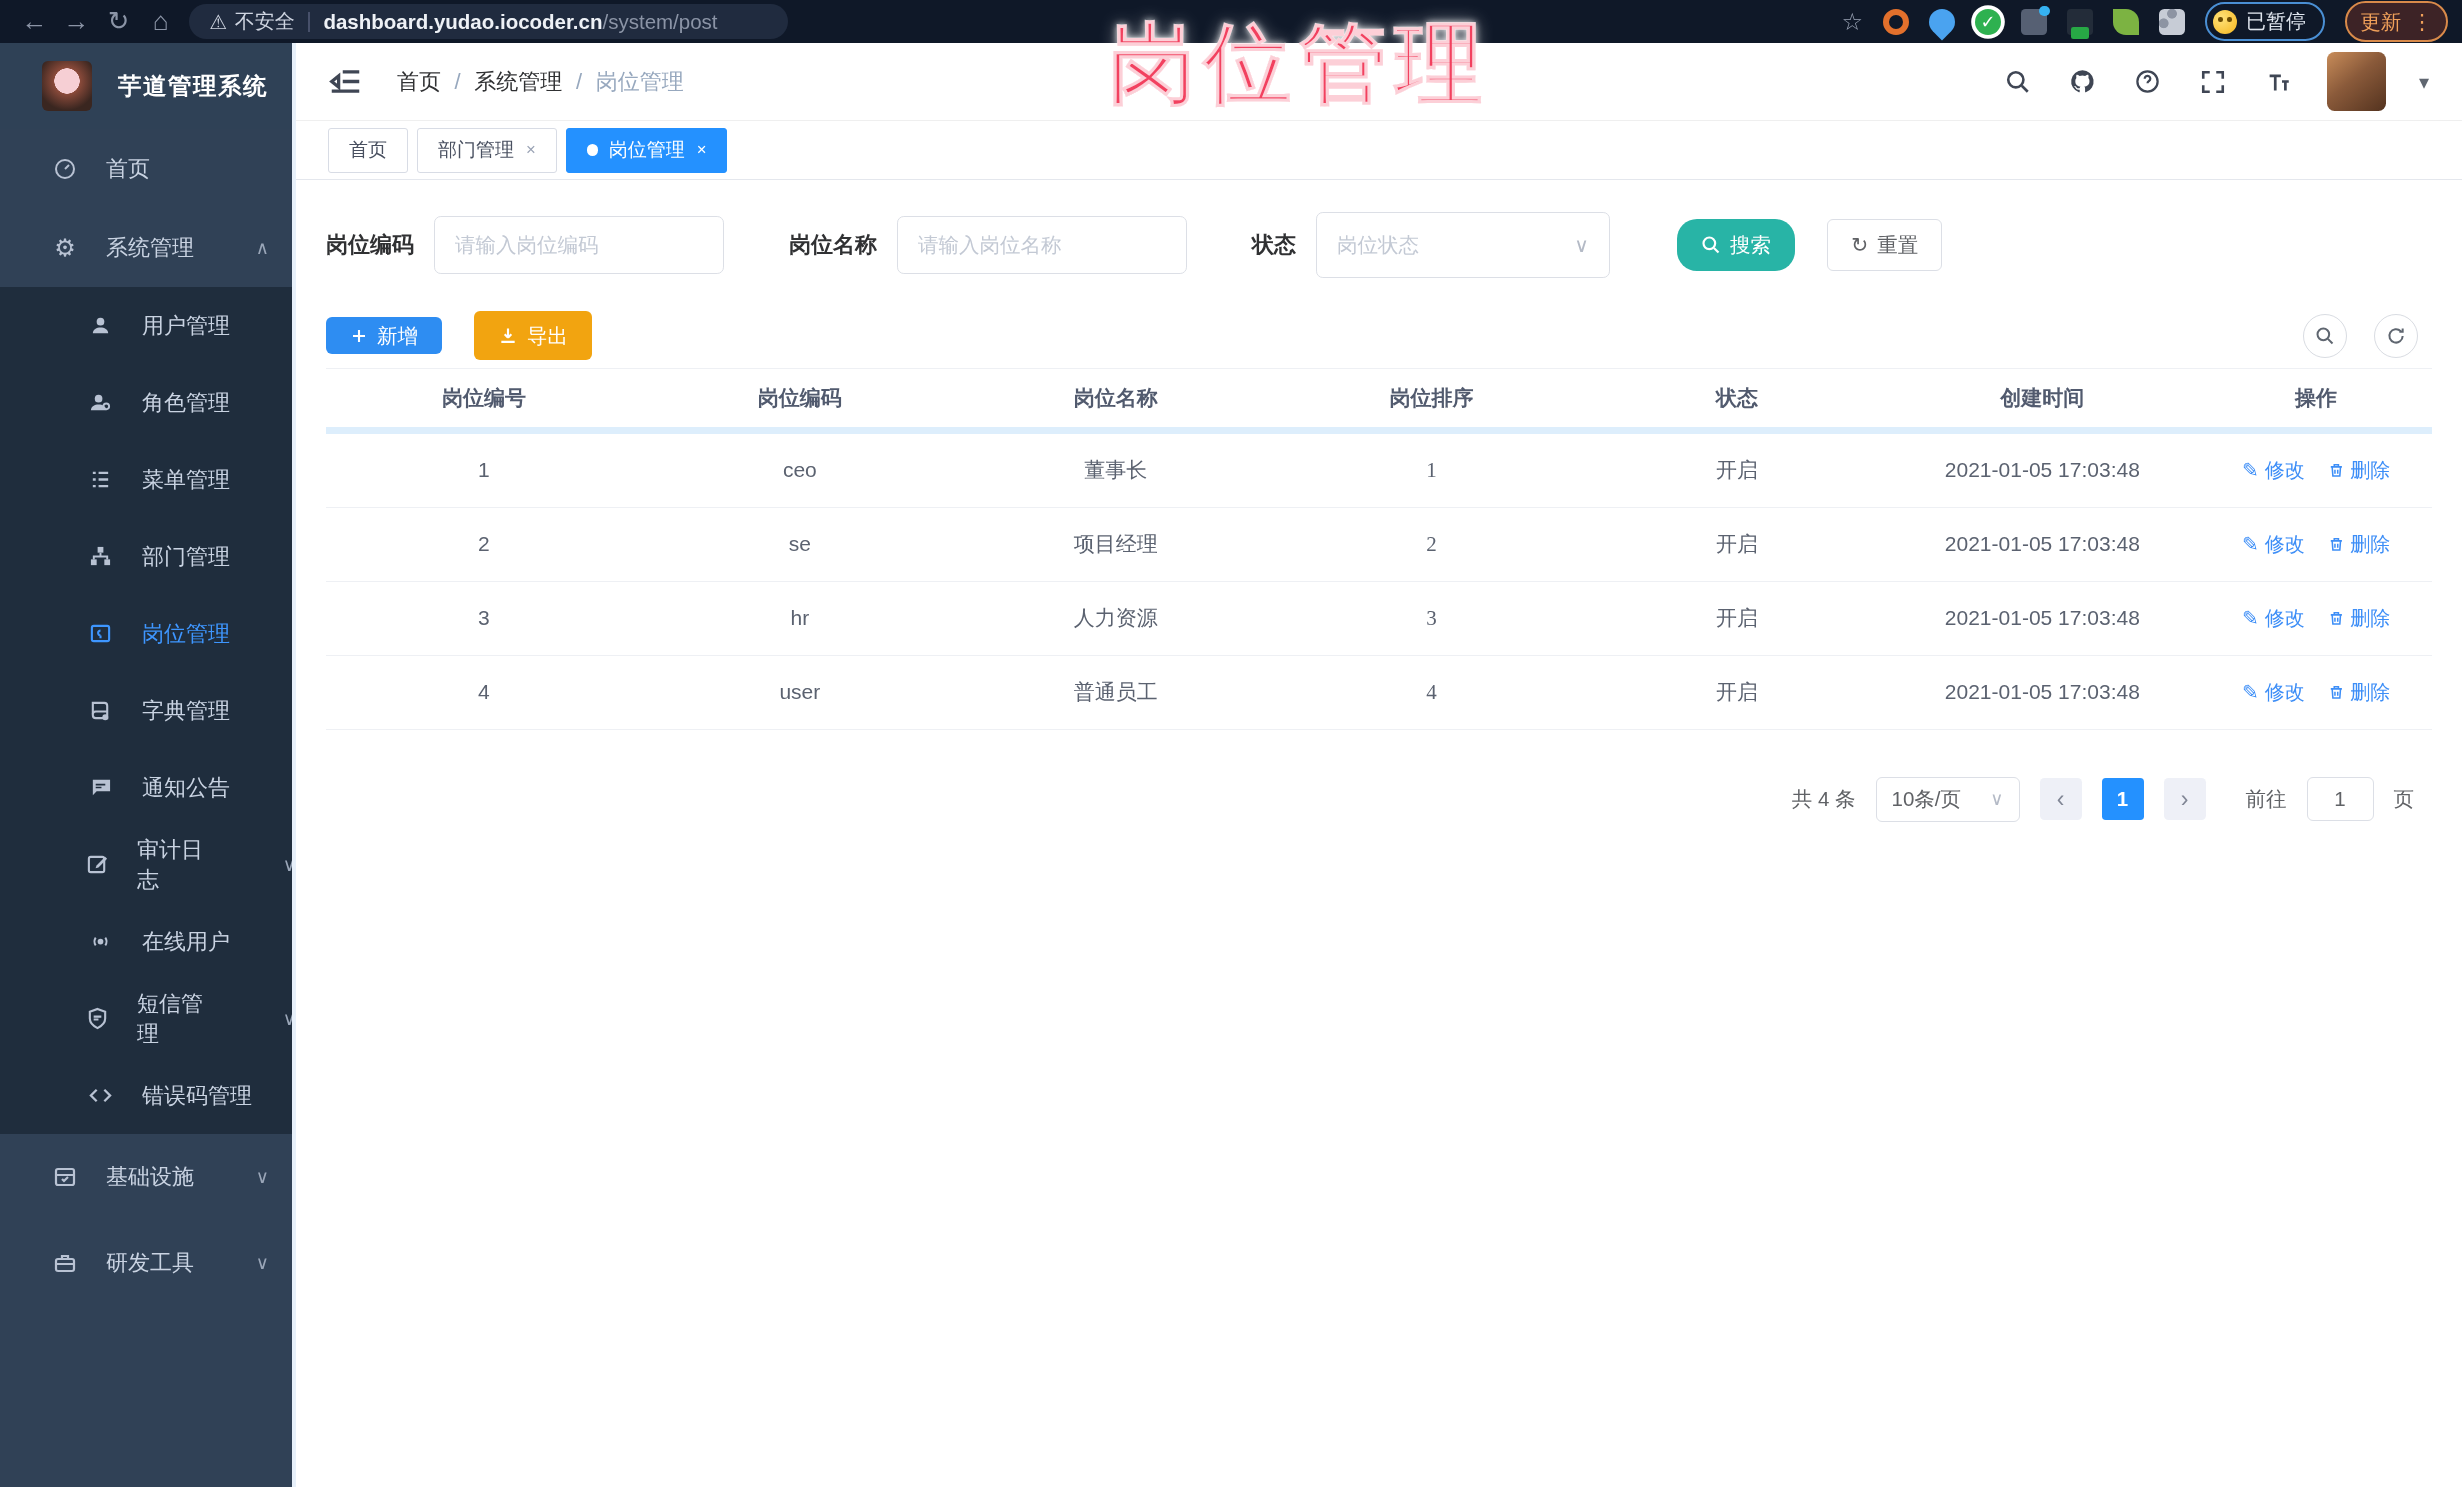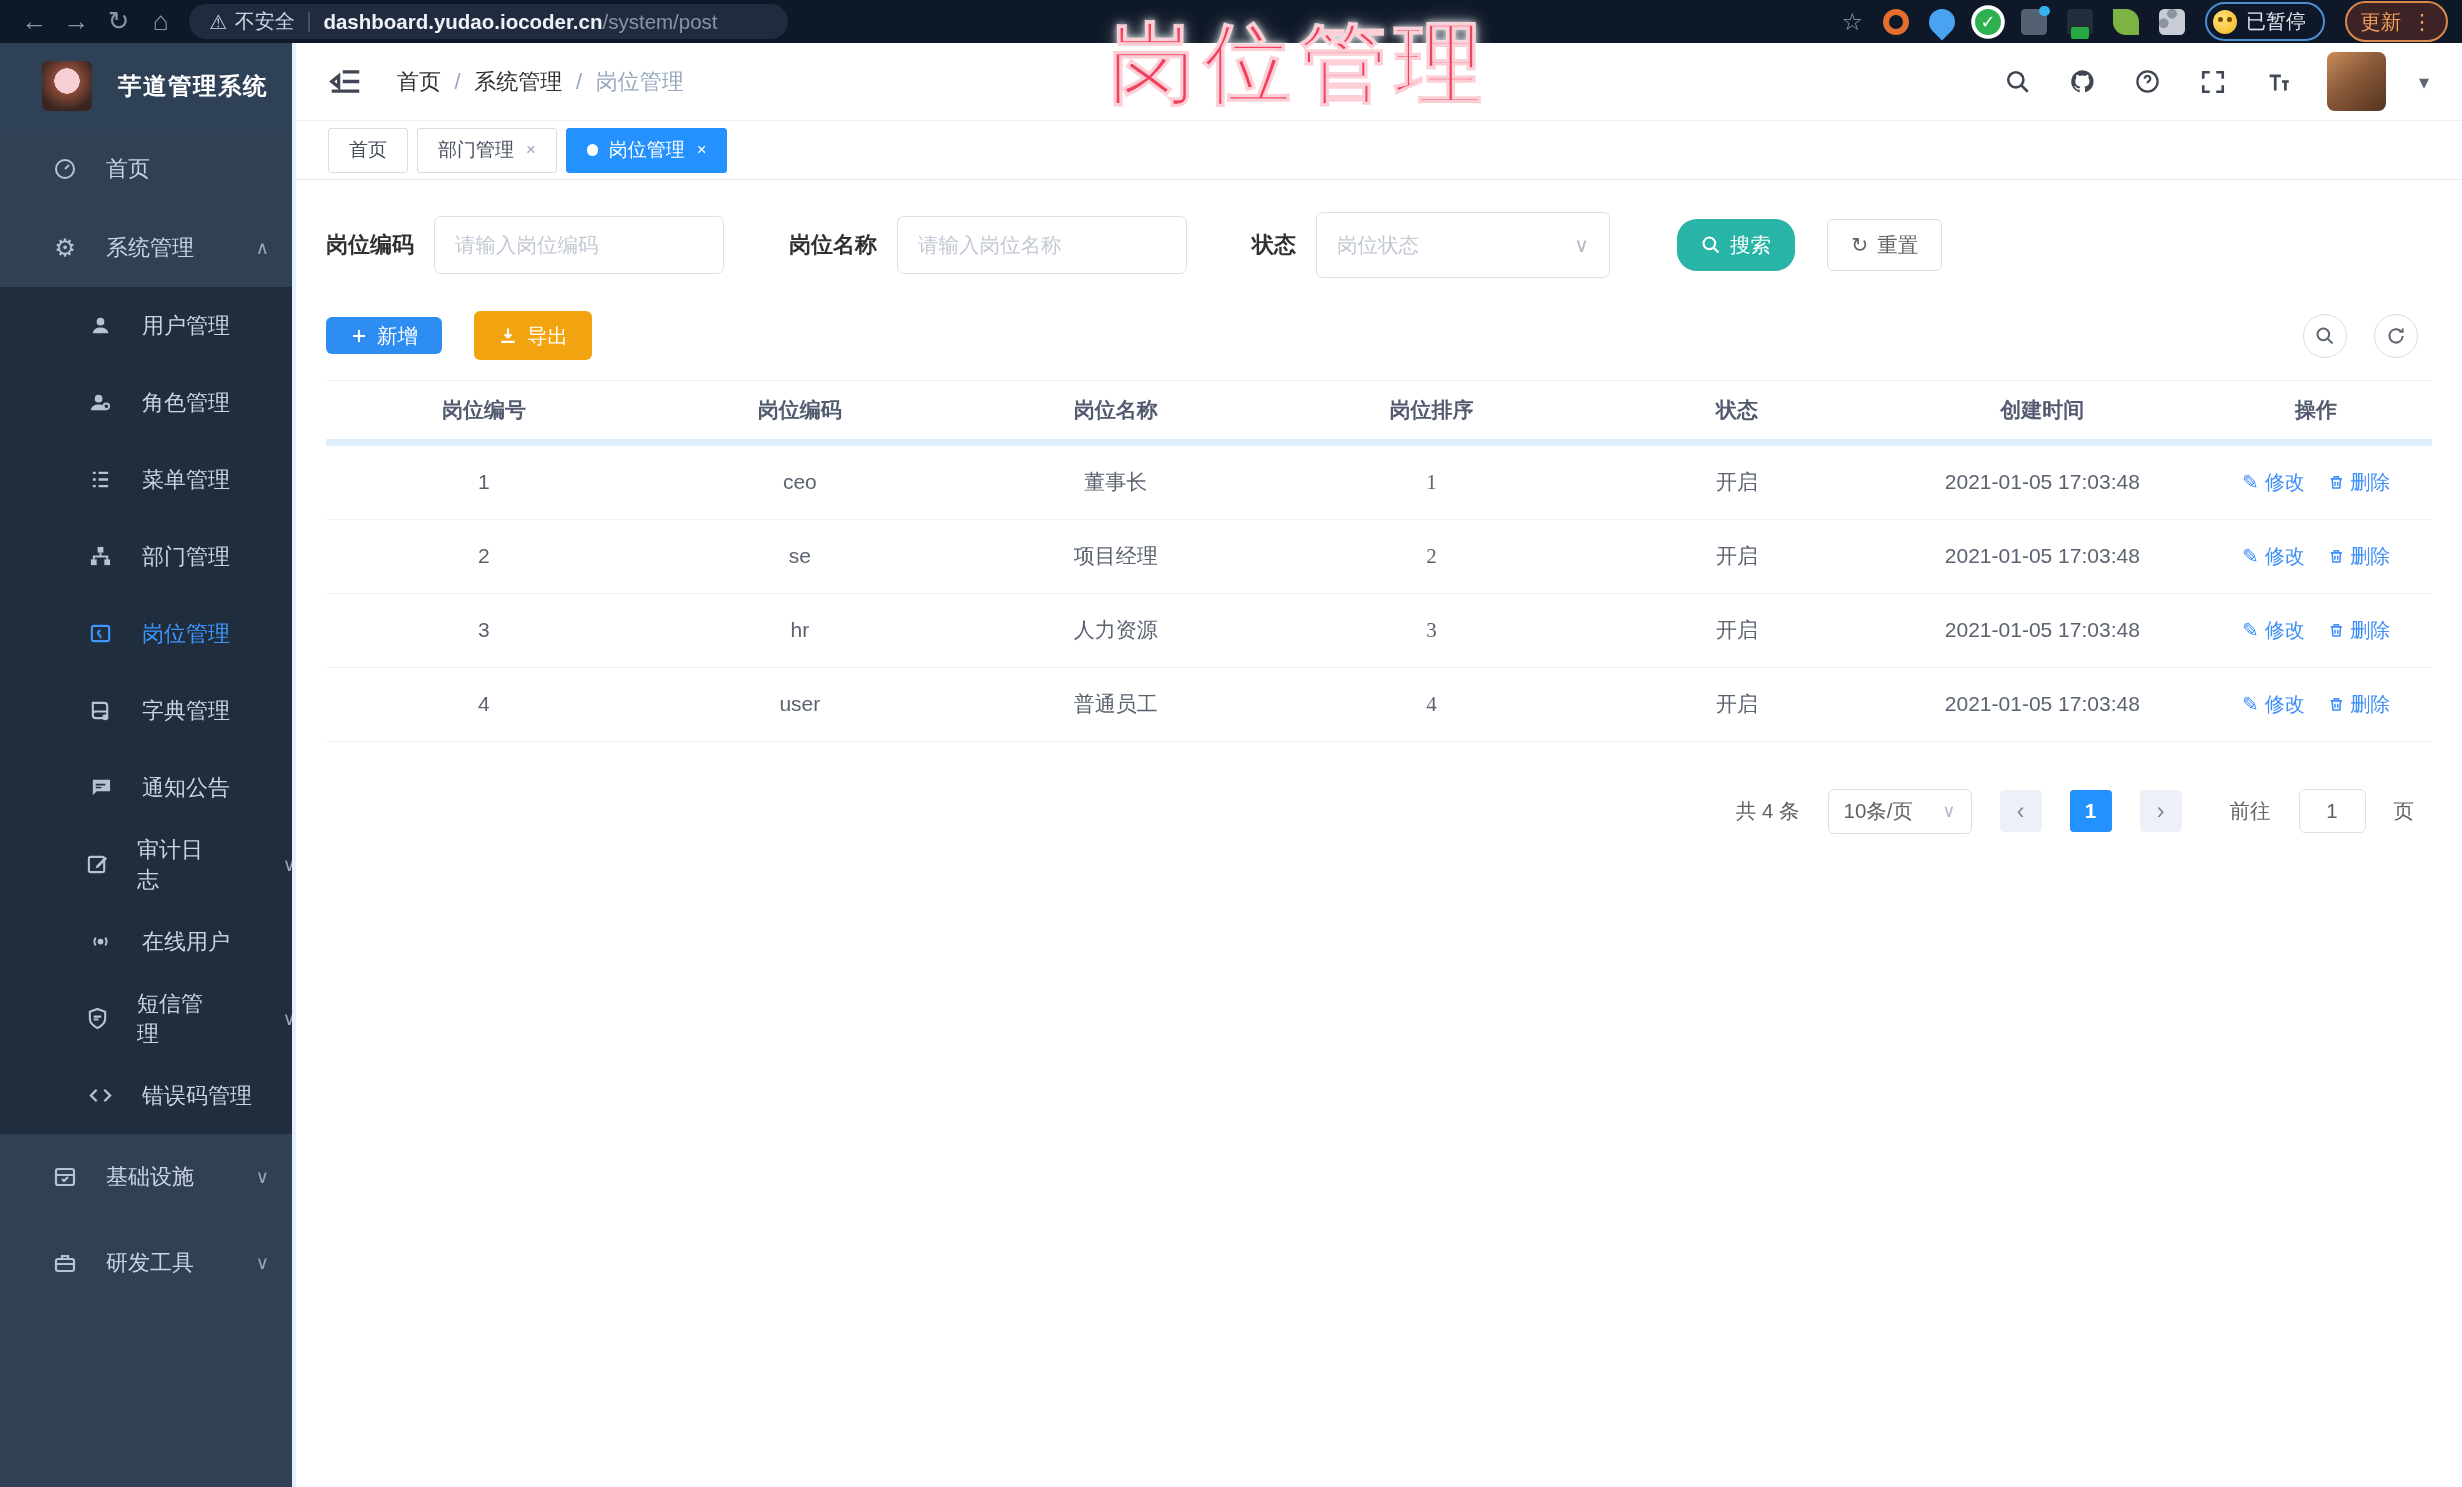--- a/index.html
+++ b/index.html
@@ -105,32 +105,32 @@
 
   
   .action-row { display:flex; align-items:center; margin-top:33px; }
   .btn-add { background:#2e8df2; color:#fff; height:37px; }
   .btn-export { background:#f2a410; color:#fff; height:49px; margin-left:32px; }
   .round-tools { margin-left:auto; display:flex; gap:27px; margin-right:13.6px; }
   .round-btn { width:44px; height:44px; border-radius:50%; border:0.8px solid #d9dce2; background:#fff;
                color:#5f6670; display:flex; align-items:center; justify-content:center; cursor:pointer; }
 
   
-  .table { margin-top:20px; border-top:0.8px solid #eef0f4; }
+  .table { margin-top:8px; border-top:0.8px solid #eef0f4; }
   .t-row, .t-head { display:flex; align-items:center; }
   .t-head { height:58px; font-weight:bold; color:#515a6e; font-size:21px; }
   .t-sep { height:6.8px; background:#ddeefc; }
   .t-row { height:74px; border-bottom:0.8px solid #eef0f4; color:#5b6270; font-size:21px; }
   .c { text-align:center; }
   .c1{width:15%;} .c2{width:15%;} .c3{width:15%;} .c4{width:15%;font-family:Liberation Serif, serif;} .c5{width:14%;} .c6{width:15%;} .c7{width:11%;}
   .op-links { display:flex; justify-content:center; gap:23px; }
   .op-link { color:#3d8ef7; display:inline-flex; align-items:center; gap:6px; cursor:pointer; font-size:20px; }
 
   
-  .pagination { display:flex; align-items:center; justify-content:flex-end; gap:28px; margin-top:47px;
+  .pagination { display:flex; align-items:center; justify-content:flex-end; gap:20px; margin-top:47px;
                 padding-right:18px; font-size:20.5px; color:#606266; }
   .pg-select { width:144px; height:45px; border:0.8px solid #dcdfe6; border-radius:6px; padding:0 15px;
                display:flex; align-items:center; justify-content:space-between; color:#606266; cursor:pointer; }
   .pg-select .chev { color:#b4bac6; font-size:18px; }
   .pg-arrow { width:42px; height:42px; background:#eef0f7; border-radius:4.5px; display:flex; align-items:center;
               justify-content:center; color:#808695; font-size:23px; cursor:pointer; }
   .pg-page { width:42px; height:42px; background:#2491ff; border-radius:3.8px; color:#fff; font-weight:bold;
              display:flex; align-items:center; justify-content:center; font-size:20.5px; cursor:pointer; }
   .pg-goto-input { width:67px; height:44px; border:0.8px solid #dcdfe6; border-radius:6px; text-align:center;
                    font-size:20.5px; color:#606266; outline:none; }

